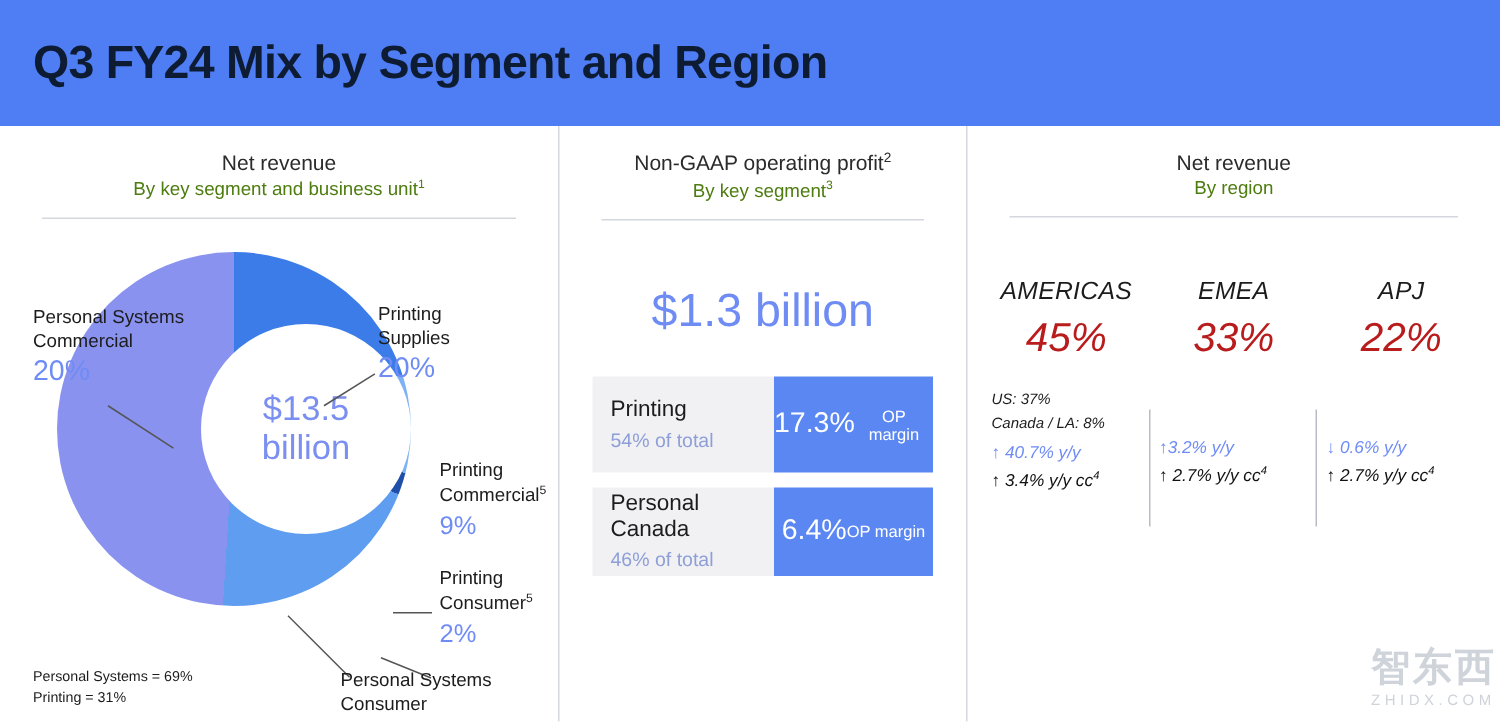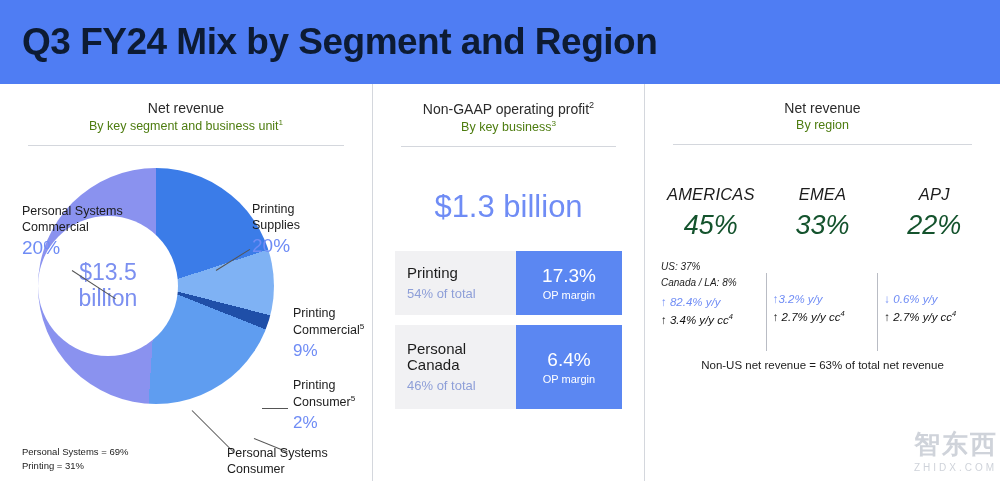--- a/index.html
+++ b/index.html
@@ -12,21 +12,21 @@
     position: relative;
   }
   .header {
     height: 84px;
     background: #4f7df3;
     display: flex;
     align-items: center;
     padding-left: 22px;
   }
   .header h1 {
-    font-size: 37px;
+    font-size: 31px;
     font-weight: bold;
     color: #0d1b33;
     letter-spacing: -0.5px;
   }
   .body {
     display: flex;
     height: 397px;
     position: relative;
   }
   .panel { position: relative; }
@@ -53,21 +53,21 @@
 
   
   .donut-wrap { position: relative; width: 372px; height: 300px; }
   .donut {
     position: absolute; left: 38px; top: 22px;
     width: 236px; height: 236px; border-radius: 50%;
   }
   .donut-hole {
     position: absolute; left: 38px; top: 22px;
     width: 236px; height: 236px; border-radius: 50%;
-    display: flex; align-items: center; justify-content: flex-start;
+    display: flex; align-items: center; justify-content: flex-end;
   }
   .donut-hole-inner {
     width: 140px; height: 140px; border-radius: 50%;
     background: #fff;
     display: flex; flex-direction: column;
     align-items: center; justify-content: center;
     color: #7b8ff0; font-size: 23px; line-height: 1.12;
   }
   .lbl { position: absolute; font-size: 12.5px; color: #1c1c1c; line-height: 1.25; }
   .lbl .pct { color: #6f8cf5; font-size: 19px; display: block; margin-top: 1px; }
@@ -91,32 +91,32 @@
   .seg-left {
     flex: 1; background: #f1f1f3;
     padding: 10px 12px;
     display: flex; flex-direction: column; justify-content: center;
   }
   .seg-left .name { font-size: 15px; color: #1c1c1c; line-height: 1.1; }
   .seg-left .of-total { font-size: 13px; color: #8e9fd8; margin-top: 4px; }
   .seg-right {
     width: 106px; background: #5b87f2;
     color: #fff; text-align: center;
-    display: flex; flex-direction: column;
+    display: flex; flex-direction: row;
     align-items: center; justify-content: center;
   }
   .seg-right .val { font-size: 19px; }
   .seg-right .cap { font-size: 11px; margin-top: 2px; }
-  .seg-row.tall { height: 84px; }
+  .seg-row.tall { height: 59px; }
 
   
   .regions { display: flex; margin-top: 40px; padding: 0 10px; }
   .region { flex: 1; text-align: center; position: relative; font-style: italic; }
   .region .rname { font-size: 16.5px; color: #1c1c1c; letter-spacing: .2px; }
-  .region .rpct { font-size: 27px; color: #14532d; margin-top: 6px; }
+  .region .rpct { font-size: 27px; color: #b91c1c; margin-top: 6px; }
   .region-detail {
     margin-top: 18px; font-size: 10px; color: #1c1c1c;
     line-height: 1.55; text-align: left; padding-left: 6px; min-height: 28px;
   }
   .region-metrics { margin-top: 4px; font-size: 11.5px; text-align: left; padding-left: 6px; line-height: 1.5; }
   .region-metrics .up { color: #6f8cf5; }
   .region-metrics .dark { color: #111; }
   .vdiv { position: absolute; top: 88px; width: 1px; height: 78px; background: #b9bcc4; right: 0; }
   .nonus {
     text-align: center; font-size: 11.5px; color: #1c1c1c;
@@ -194,21 +194,21 @@
     </div>
 
     <div class="footnote-left">
       <div>Personal Systems = 69%</div>
       <div>Printing = 31%</div>
     </div>
   </div>
 
   <div class="panel panel-2">
     <div class="panel-title"><span>Non-GAAP operating profit</span><sup>2</sup></div>
-    <div class="panel-sub"><span>By key business</span><sup>3</sup></div>
+    <div class="panel-sub"><span>By key segment</span><sup>3</sup></div>
     <div class="rule"></div>
 
     <div class="big-amount">$1.3 billion</div>
 
     <div style="margin-top:26px;">
       <div class="seg-row">
         <div class="seg-left">
           <div class="name">Printing</div>
           <div class="of-total">54% of total</div>
         </div>
@@ -239,21 +239,21 @@
 
     <div class="regions">
       <div class="region">
         <div class="rname">AMERICAS</div>
         <div class="rpct">45%</div>
         <div class="region-detail">
           <div>US: 37%</div>
           <div>Canada / LA: 8%</div>
         </div>
         <div class="region-metrics">
-          <div class="up">↑ 82.4% y/y</div>
+          <div class="up">↑ 40.7% y/y</div>
           <div class="dark"><span>↑ 3.4% y/y cc</span><sup>4</sup></div>
         </div>
         <div class="vdiv"></div>
       </div>
 
       <div class="region">
         <div class="rname">EMEA</div>
         <div class="rpct">33%</div>
         <div class="region-detail"></div>
         <div class="region-metrics">
@@ -267,21 +267,20 @@
         <div class="rname">APJ</div>
         <div class="rpct">22%</div>
         <div class="region-detail"></div>
         <div class="region-metrics">
           <div class="up">↓ 0.6% y/y</div>
           <div class="dark"><span>↑ 2.7% y/y cc</span><sup>4</sup></div>
         </div>
       </div>
     </div>
 
-    <div class="nonus">Non-US net revenue = 63% of total net revenue</div>
   </div>
 
 </div>
 
 <div class="wm">
   <span>智东西</span>
   <small>ZHIDX.COM</small>
 </div>
 
 </body></html>

